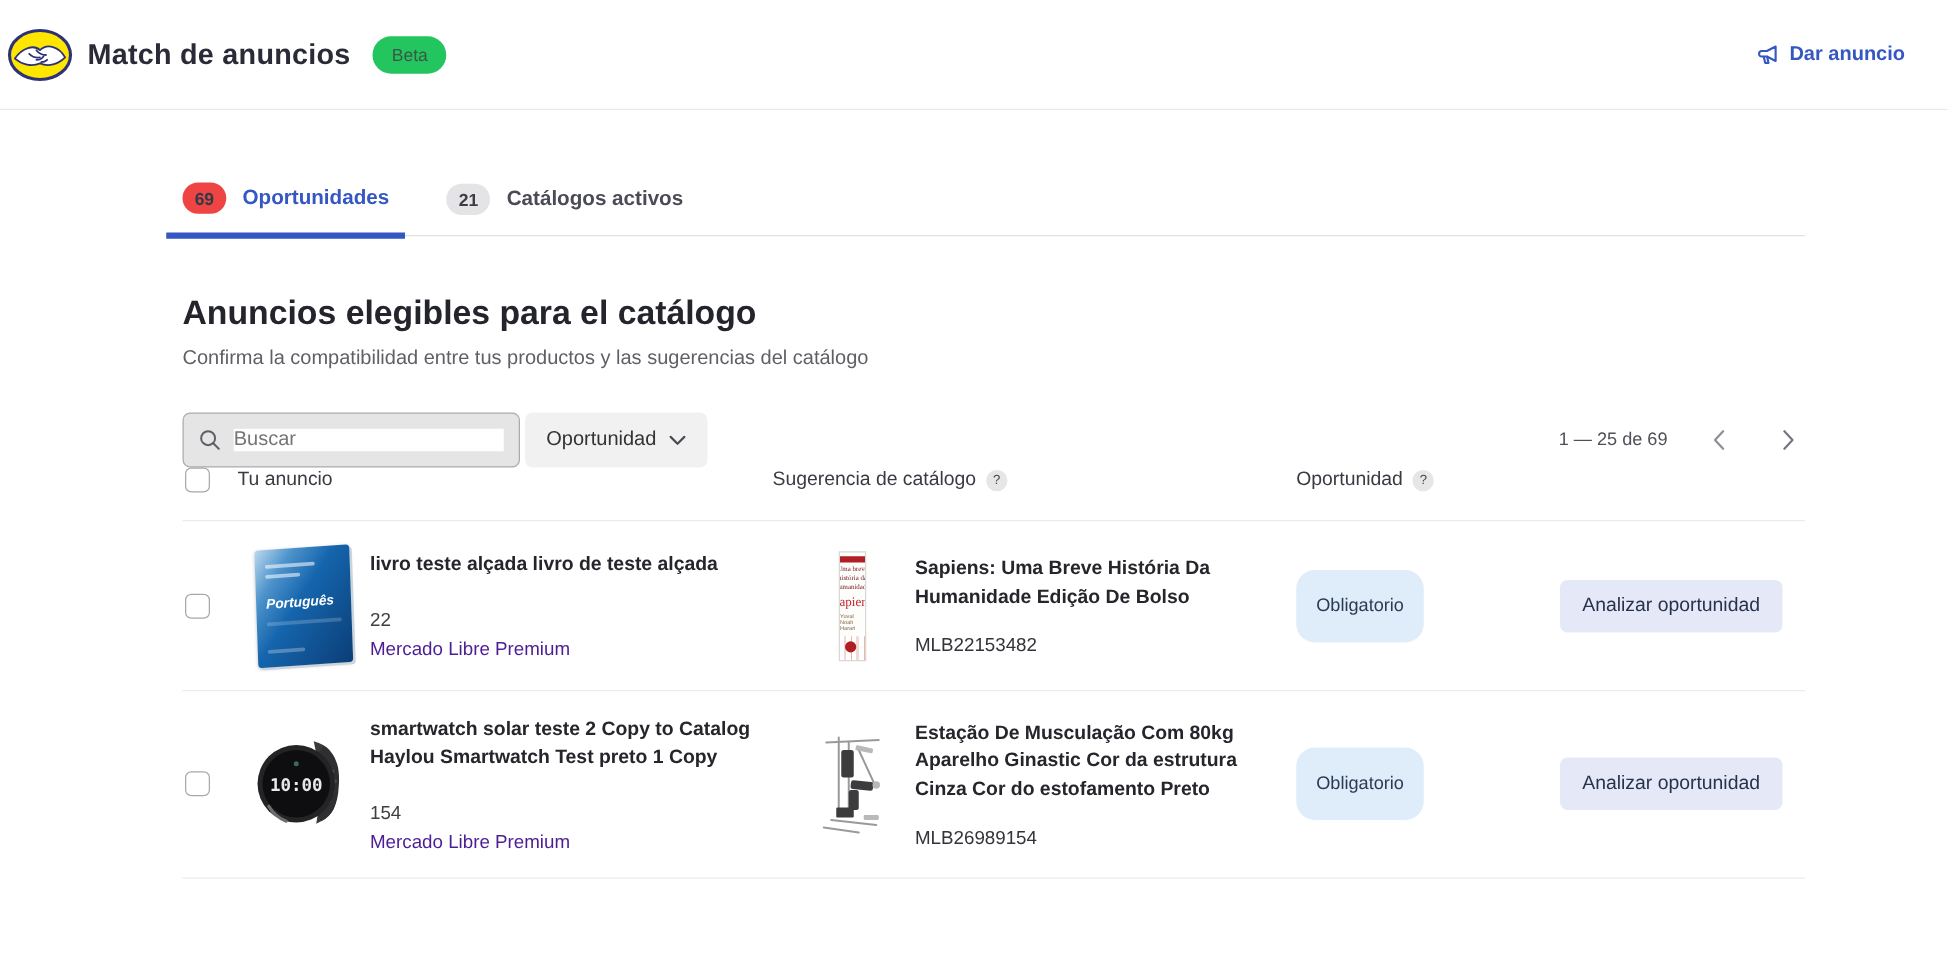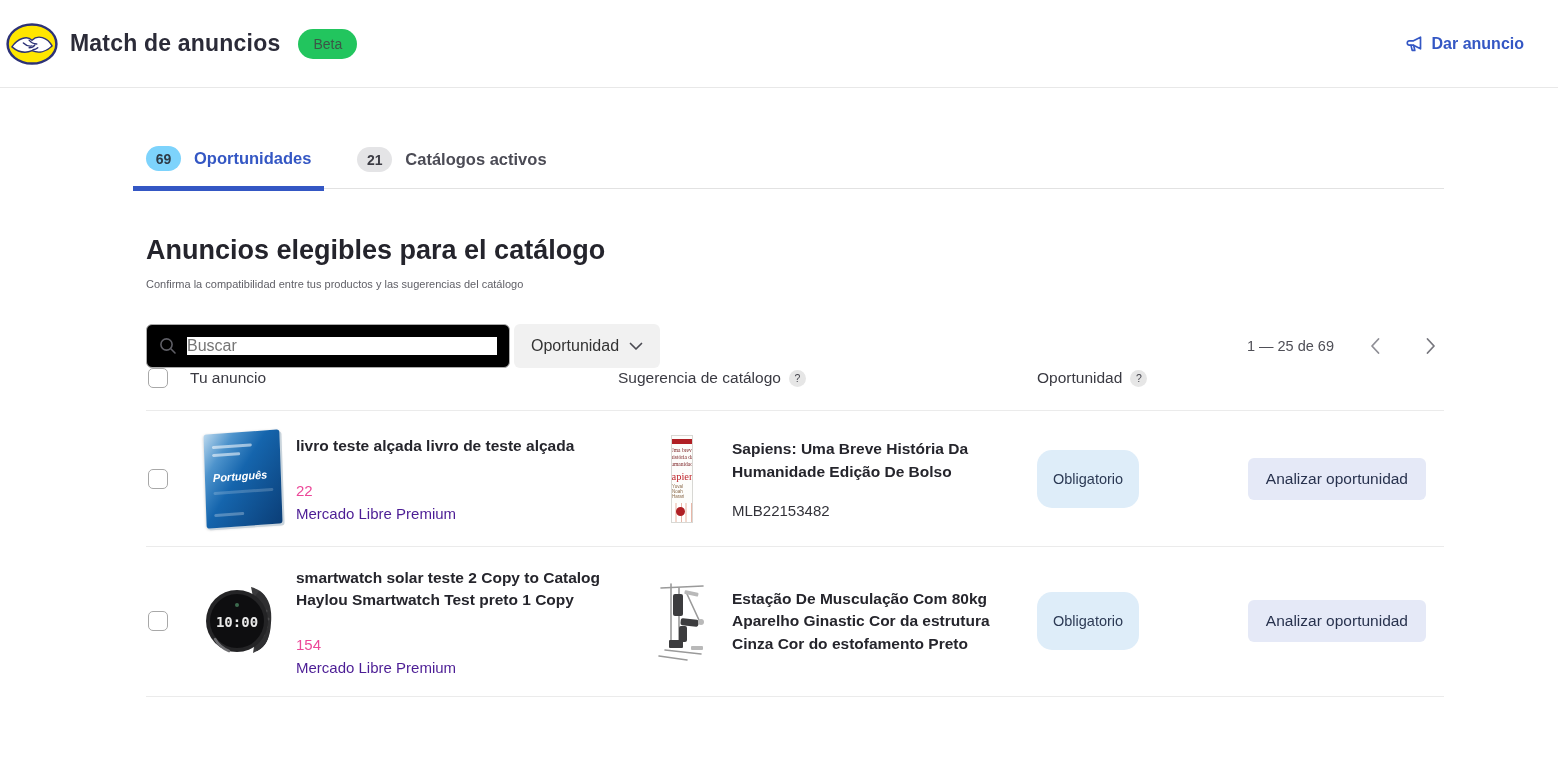--- a/index.html
+++ b/index.html
@@ -14,53 +14,53 @@
   .feedback { display:flex; align-items:center; gap:8px; color:#3457c4; font-weight:700; font-size:16px; cursor:pointer; }
 
   
   .content { margin:0 114px 0 146px; }
 
   
   .tabs { display:flex; margin-top:58px; margin-left:-13px; border-bottom:1px solid #e2e2e2; }
   .tab { display:flex; align-items:center; gap:13px; padding:0 13px 15px 13px; cursor:pointer; margin-right:20px; }
   .tab.active { border-bottom:5px solid #3457c4; margin-bottom:-3px; }
   .tab-count { min-width:35px; height:25px; display:inline-flex; align-items:center; justify-content:center; border-radius:13px; font-size:14px; font-weight:600; color:#2e3a46; padding:0 9px; }
-  .tab.active .tab-count { background:#7dd3fc; }
+  .tab.active .tab-count { background:#ef4444; }
   .tab.inactive .tab-count { background:#e4e4e6; color:#3c3c44; }
   .tab-label { font-size:16.5px; font-weight:700; }
   .tab.active .tab-label { color:#3457c4; }
   .tab.inactive .tab-label { color:#4b4b55; }
 
   
   .page-title { margin-top:46px; font-size:27px; font-weight:700; color:#24242c; }
-  .page-subtitle { margin-top:12px; font-size:11px; color:#5f5f66; }
+  .page-subtitle { margin-top:12px; font-size:16px; color:#5f5f66; }
 
   
   .controls { margin-top:34px; display:flex; align-items:center; }
-  .searchbox { width:364px; height:44px; border:1px solid #ababab; border-radius:6px; display:flex; align-items:center; padding:0 12px; background:#000000; }
+  .searchbox { width:270px; height:44px; border:1px solid #ababab; border-radius:6px; display:flex; align-items:center; padding:0 12px; background:#e5e5e5; }
   .searchbox svg { flex:0 0 auto; }
   .searchbox input { border:none; outline:none; font-size:16px; color:#333; margin-left:10px; width:100%; font-family:"Liberation Sans", sans-serif; }
   .searchbox input::placeholder { color:#757575; opacity:1; }
   .filter-btn { margin-left:4px; height:44px; background:#f1f1f1; border:none; border-radius:6px; display:flex; align-items:center; gap:10px; padding:0 17px; font-size:16px; color:#333; font-family:"Liberation Sans", sans-serif; cursor:pointer; }
   .pager { margin-left:auto; display:flex; align-items:center; }
   .pager-text { font-size:14.5px; color:#4f4f57; }
   .pager-arrow { background:none; border:none; cursor:pointer; padding:6px; margin-left:28px; display:flex; }
 
   
   .thead { display:grid; grid-template-columns:44px 106px 336px 100px 305px 166px 1fr; align-items:center; padding-bottom:22px; border-bottom:1px solid #ebebeb; }
   .th { font-size:15.5px; color:#3a3a42; display:flex; align-items:center; gap:8px; }
   .help-badge { width:17px; height:17px; border-radius:50%; background:#e6e6e6; color:#44444c; font-size:10.5px; display:inline-flex; align-items:center; justify-content:center; cursor:pointer; }
 
   .row { display:grid; grid-template-columns:44px 106px 336px 100px 305px 166px 1fr; align-items:center; border-bottom:1px solid #ebebeb; padding:20px 0; min-height:136px; }
 
   .checkbox { width:20px; height:20px; border:1.6px solid #a8a8a8; border-radius:5px; background:#fff; appearance:none; cursor:pointer; margin-left:2px; }
 
   .cell-img { display:flex; justify-content:center; align-items:center; }
   .listing-title, .suggestion-title { font-size:15.5px; font-weight:700; color:#25252c; line-height:1.45; padding-right:26px; }
-  .listing-qty { font-size:15px; color:#ec4899; margin-top:24px; }
+  .listing-qty { font-size:15px; color:#404040; margin-top:24px; }
   .listing-type { font-size:15px; color:#4c1d95; margin-top:6px; }
   .suggestion-code { font-size:15px; color:#33333a; margin-top:19px; }
 
   .opp-badge { display:inline-block; background:#deedf9; color:#2c3a55; font-size:14.5px; padding:21px 16px; border-radius:15px; }
   .cell-action { display:flex; justify-content:flex-end; padding-right:18px; }
   .analyze-btn { background:#e5e9f7; color:#28324e; border:none; border-radius:6px; font-size:15.5px; padding:12px 18px; cursor:pointer; font-family:Liberation Sans, sans-serif; }
 
   
   .art-book { width:76px; height:94px; border-radius:3px; transform:rotate(-2deg) skewY(-2deg); background:linear-gradient(125deg,#bcd9ee 0%,#4d93cc 22%,#1565ad 45%,#0b3e77 100%); box-shadow:2px 2px 0 #c9d4dc, 0 1px 3px rgba(0,0,0,.25); position:relative; overflow:hidden; }
   .art-book .bk-line { position:absolute; left:8px; right:8px; height:3px; background:rgba(255,255,255,.55); border-radius:2px; }
@@ -246,20 +246,21 @@
         </g>
         <g fill="#b9b9b9">
           <rect x="28" y="10" width="14" height="4" rx="1" transform="rotate(12 28 10)"></rect>
           <circle cx="44" cy="42" r="3"></circle>
           <rect x="34" y="66" width="12" height="4" rx="1"></rect>
         </g>
       </svg>
     </div>
     <div>
       <div class="suggestion-title">Estação De Musculação Com 80kg Aparelho Ginastic Cor da estrutura Cinza Cor do estofamento Preto</div>
+      <div class="suggestion-code">MLB26989154</div>
     </div>
     <div>
       <span class="opp-badge">Obligatorio</span>
     </div>
     <div class="cell-action">
       <button class="analyze-btn">Analizar oportunidad</button>
     </div>
   </div>
 
 </div>

